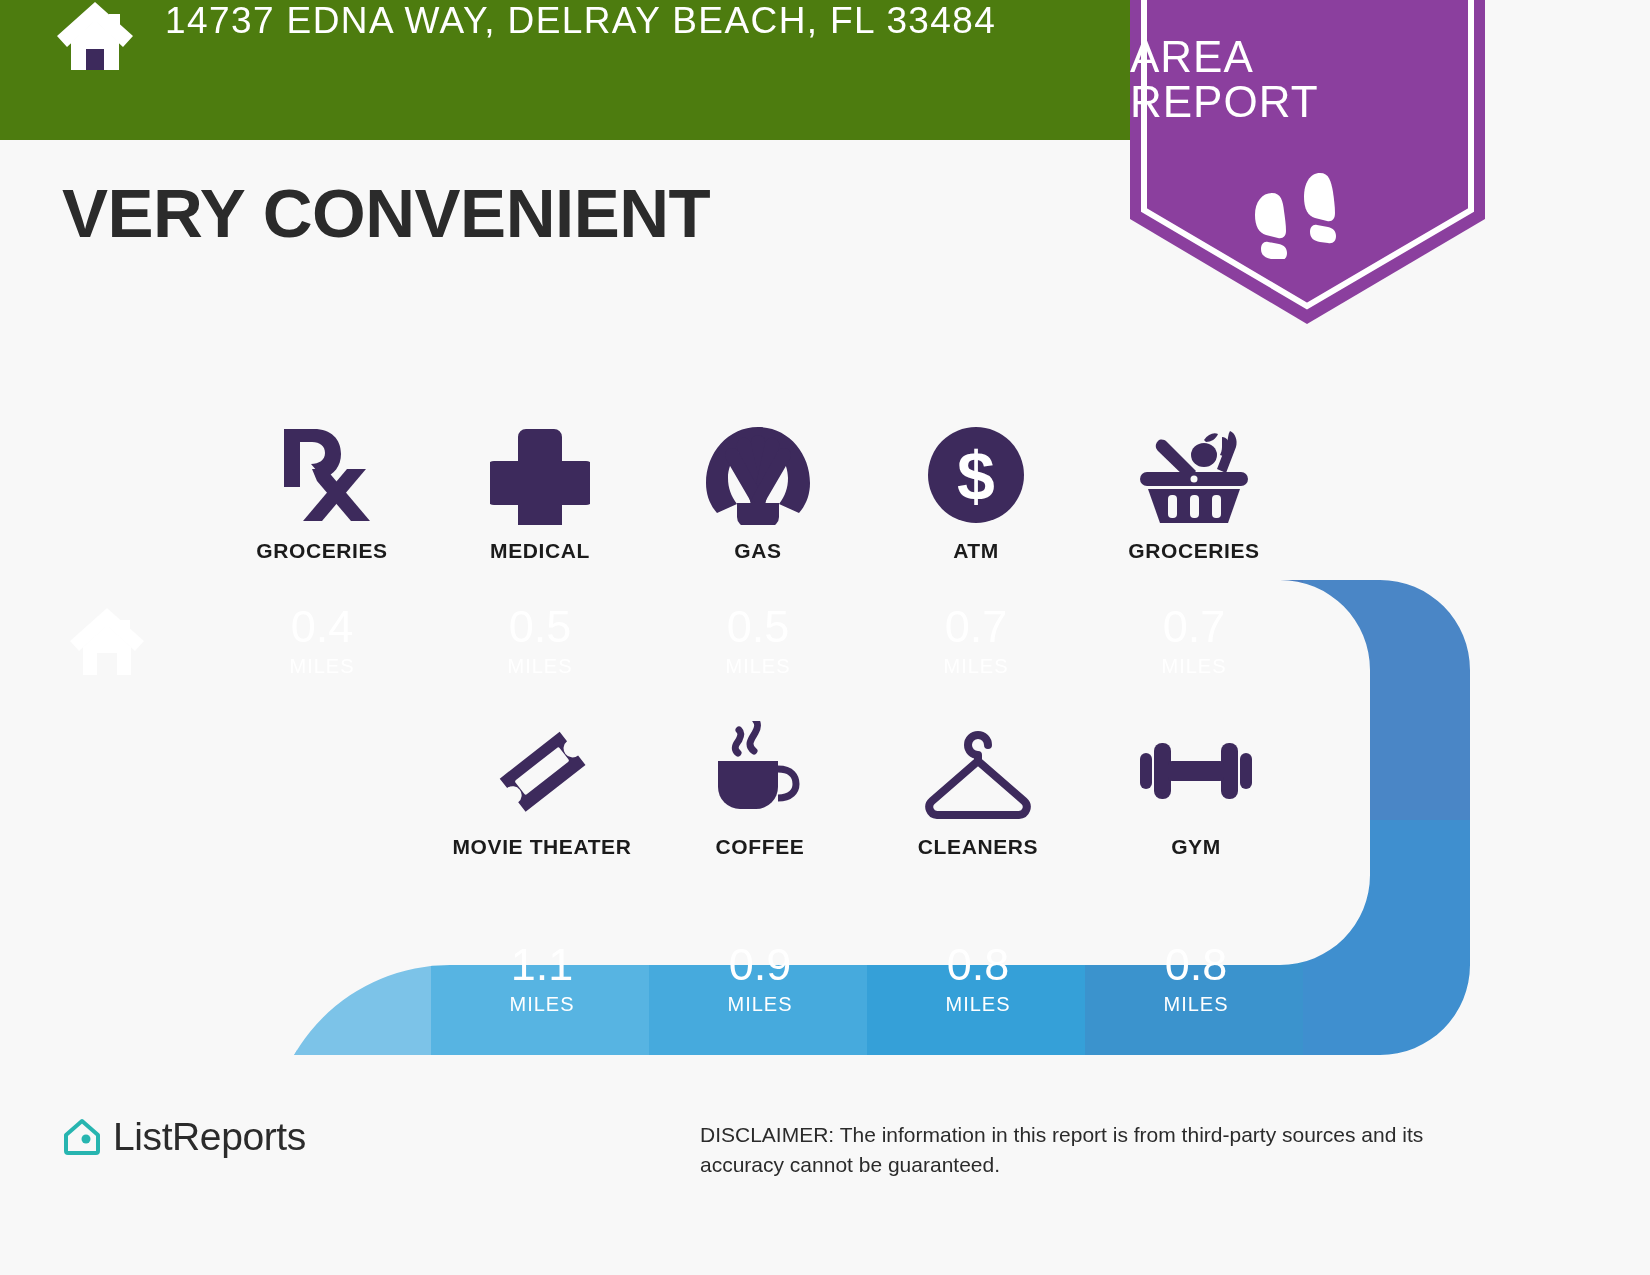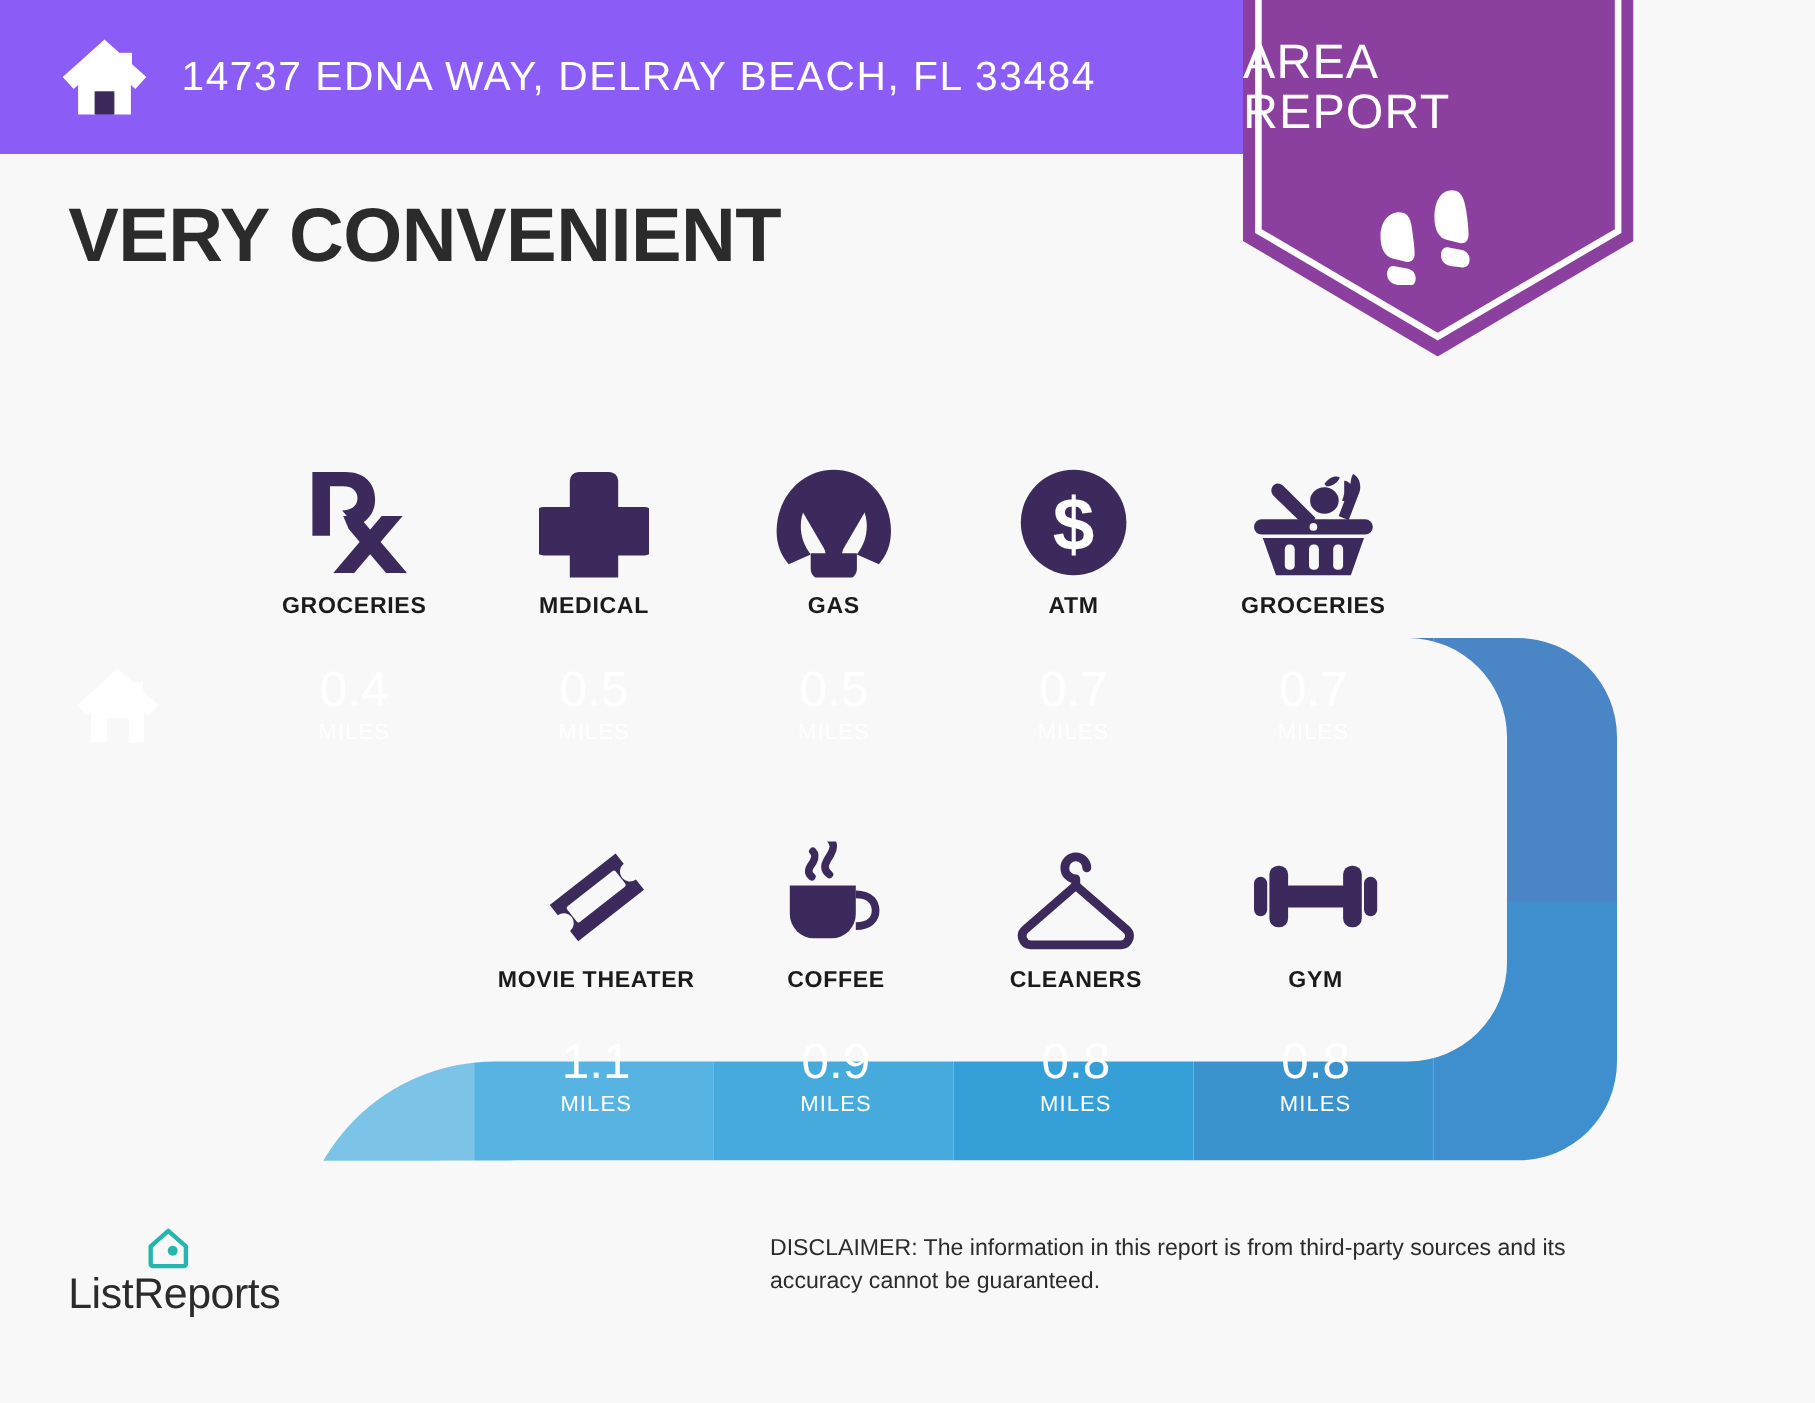--- a/index.html
+++ b/index.html
@@ -10,22 +10,22 @@
     font-family:"Liberation Sans", sans-serif;
     position:relative;
     overflow:hidden;
     -webkit-font-smoothing:antialiased;
   }
 
   
   .header {
     position:absolute; left:0; top:0;
     width:1190px; height:140px;
-    background:#8b5cf6;
-    display:flex; align-items:center;
+    background:#4d7c0f;
+    display:flex; align-items:flex-start;
     box-sizing:border-box;
     padding-left:55px;
   }
   .header-house { width:80px; height:72px; flex:0 0 auto; margin-right:30px; }
   .header-address {
     color:#ffffff;
     font-size:37px;
     font-weight:400;
     letter-spacing:1.4px;
     white-space:nowrap;
@@ -82,42 +82,42 @@
   .icon-label {
     margin-top:14px;
     font-size:21px;
     font-weight:bold;
     color:#1b1b1b;
     letter-spacing:0.6px;
     white-space:nowrap;
   }
 
   #icon-row-1 { left:213px; top:425px; }
-  #icon-row-2 { left:433px; top:765px;align-items:flex-end; }
+  #icon-row-2 { left:433px; top:721px;align-items:flex-end; }
 
   
   .value-row { position:absolute; display:flex; }
   .value-cell {
     width:218px;
     display:flex; flex-direction:column; align-items:center;
     color:#ffffff;
   }
   .value-num { font-size:45px; font-weight:400; line-height:1; }
   .value-unit { font-size:20px; letter-spacing:1px; margin-top:6px; }
 
   #value-row-1 { left:213px; top:604px; }
   #value-row-2 { left:433px; top:942px; }
 
   
   .bar-house { position:absolute; left:68px; top:605px; width:78px; height:72px; }
 
   
   .footer-logo {
     position:absolute; left:62px; top:1115px;
-    display:flex; align-items:center;flex-direction:column;
+    display:flex; align-items:center;
   }
   .footer-logo-mark { width:40px; height:40px; margin-right:11px; }
   .footer-logo-text {
     font-size:39px;
     color:#2b2b2b;
     letter-spacing:-0.4px;
   }
   .disclaimer {
     position:absolute; left:700px; top:1120px; width:810px;
     font-size:21px; color:#2b2b2b; line-height:1.45;

